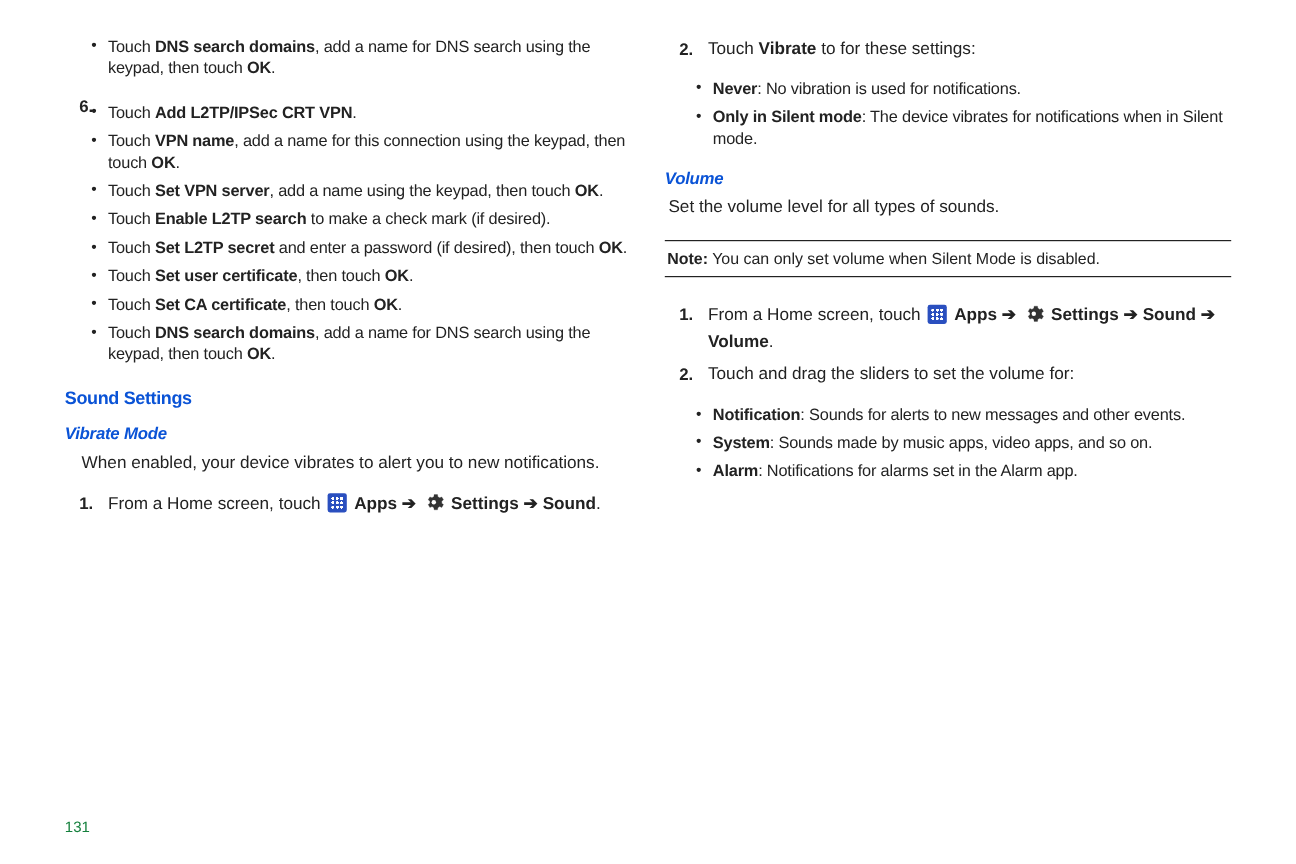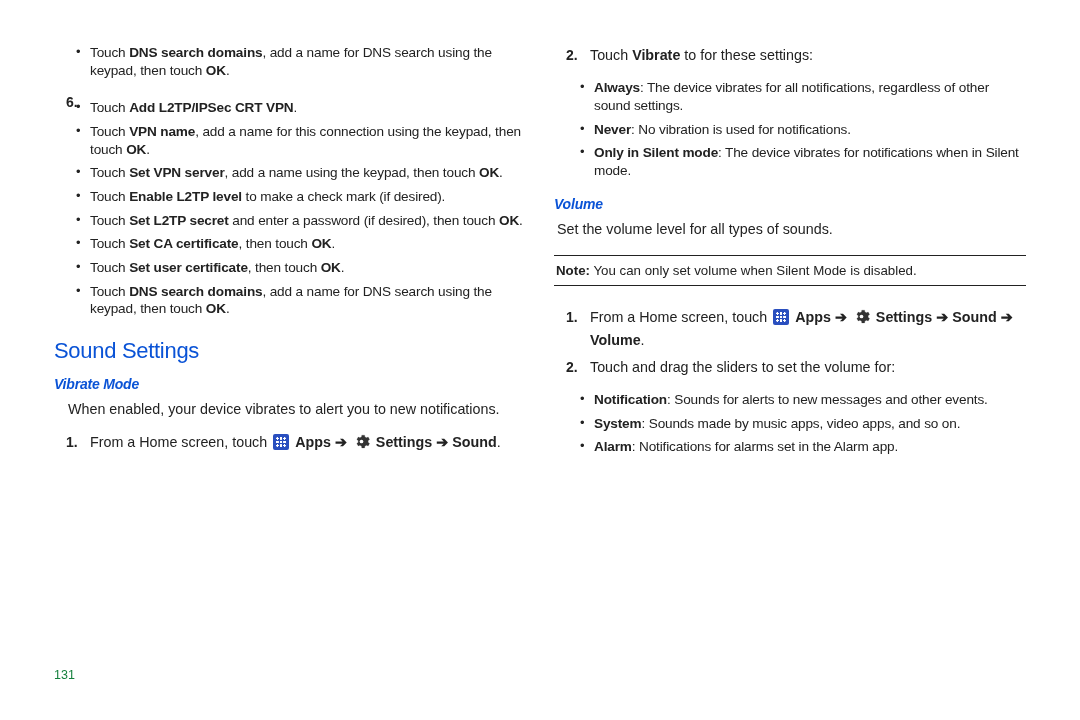--- a/index.html
+++ b/index.html
@@ -1,27 +1,27 @@
 <!DOCTYPE html>
 <html><head>
 <meta charset="utf-8">
 <style>
 html,body{margin:0;padding:0;background:#fff;font-family:Arial,Helvetica,sans-serif;color:#222}
-.page{width:1080px;height:720px;display:flex;box-sizing:border-box;padding:38px 40px}
+.page{width:1080px;height:720px;display:flex;box-sizing:border-box;padding:24px 40px}
 .col{flex:1;display:flex;flex-direction:column;padding:0 14px;box-sizing:border-box}
 .bullet-list{list-style:none;padding-left:36px;margin:0}
 .bullet-list>li{position:relative;margin:6px 0;font-size:13.6px;line-height:1.3;letter-spacing:-0.15px}
 .bullet-list>li::before{content:"•";position:absolute;left:-14px;top:0;font-size:13px}
 .num-list{list-style:none;padding-left:36px;margin:0}
 .num-list>li{position:relative;margin:8px 0;font-size:14.3px;line-height:1.35}
 .num-list>li .num{position:absolute;left:-24px;top:0;font-weight:700;font-size:14px}
 .sublist{list-style:none;padding-left:40px;margin:0}
 .sublist>li{position:relative;margin:6px 0;font-size:13.6px;line-height:1.3;letter-spacing:-0.15px}
 .sublist>li::before{content:"•";position:absolute;left:-14px;top:0;font-size:13px}
-.h-section{font-family:Arial,Helvetica,sans-serif;font-weight:400;font-size:22px;color:#0a53d6;margin:14px 0 2px;letter-spacing:-0.3px}
+.h-section{font-family:Arial,Helvetica,sans-serif;font-weight:700;font-size:15px;color:#0a53d6;margin:14px 0 2px;letter-spacing:-0.3px}
 .h-sub{font-family:"Arial Black",Arial,sans-serif;font-weight:900;font-style:italic;font-size:14px;color:#0a53d6;margin:10px 0 4px;letter-spacing:-0.2px}
 .para{font-size:14.3px;line-height:1.35;margin:4px 0 6px 14px}
 .note-box{border-top:1.5px solid #222;border-bottom:1.5px solid #222;margin:10px 0 14px;padding:6px 2px;font-size:13.3px;line-height:1.3}
 b{font-weight:700}
 .icon{display:inline-block;vertical-align:-3px;margin:0 2px}
 .icon-apps{width:16px;height:16px;background:#2a4fbf;position:relative;border-radius:2px}
 .icon-apps::before{content:"";position:absolute;inset:2px;background:
   radial-gradient(circle at 20% 20%,#fff 1.2px,transparent 1.3px),
   radial-gradient(circle at 50% 20%,#fff 1.2px,transparent 1.3px),
   radial-gradient(circle at 80% 20%,#fff 1.2px,transparent 1.3px),
@@ -49,24 +49,24 @@
     <ol class="num-list">
       <li>
         <span class="num">6.</span>
       </li>
     </ol>
 
     <ul class="bullet-list">
         <li>Touch <b>Add L2TP/IPSec CRT VPN</b>.</li>
         <li>Touch <b>VPN name</b>, add a name for this connection using the keypad, then touch <b>OK</b>.</li>
         <li>Touch <b>Set VPN server</b>, add a name using the keypad, then touch <b>OK</b>.</li>
-        <li>Touch <b>Enable L2TP level</b> to make a check mark (if desired).</li>
+        <li>Touch <b>Enable L2TP search</b> to make a check mark (if desired).</li>
         <li>Touch <b>Set L2TP secret</b> and enter a password (if desired), then touch <b>OK</b>.</li>
+        <li>Touch <b>Set user certificate</b>, then touch <b>OK</b>.</li>
         <li>Touch <b>Set CA certificate</b>, then touch <b>OK</b>.</li>
-        <li>Touch <b>Set user certificate</b>, then touch <b>OK</b>.</li>
         <li>Touch <b>DNS search domains</b>, add a name for DNS search using the keypad, then touch <b>OK</b>.</li>
       </ul>
 
     <div class="h-section">Sound Settings</div>
     <div class="h-sub">Vibrate Mode</div>
     <div class="para">When enabled, your device vibrates to alert you to new notifications.</div>
 
     <ol class="num-list">
       <li>
         <span class="num">1.</span>
@@ -81,21 +81,20 @@
   </div>
 
   <div class="col">
     <ol class="num-list">
       <li>
         <span class="num">2.</span>
         <span>Touch <b>Vibrate</b> to for these settings:</span>
       </li>
     </ol>
     <ul class="sublist condensed">
-        <li><b>Always</b>: The device vibrates for all notifications, regardless of other sound settings.</li>
         <li><b>Never</b>: No vibration is used for notifications.</li>
         <li><b>Only in Silent mode</b>: The device vibrates for notifications when in Silent mode.</li>
       </ul>
 
     <div class="h-sub">Volume</div>
     <div class="para" style="margin-left:3px">Set the volume level for all types of sounds.</div>
 
     <div class="note-box">
       <span><b>Note:</b> You can only set volume when Silent Mode is disabled.</span>
     </div>

